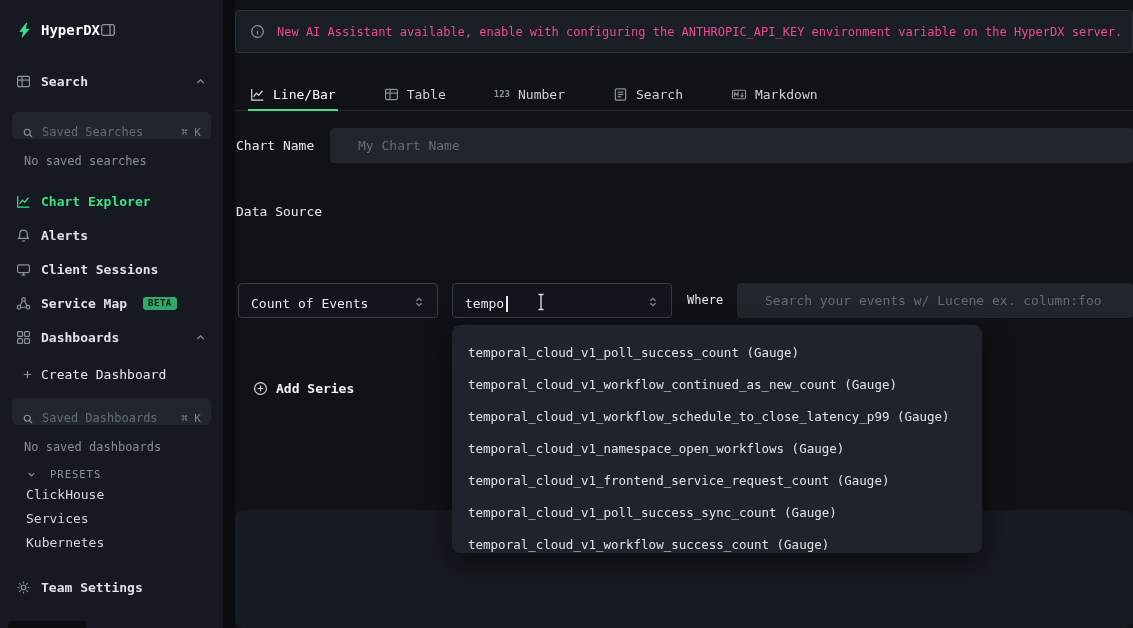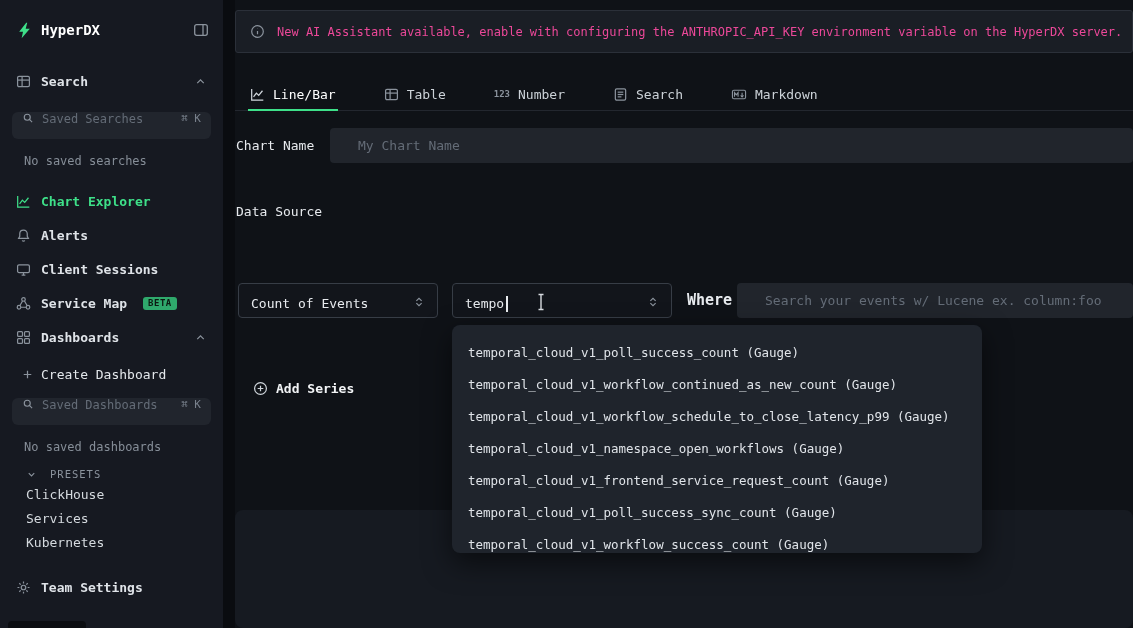--- a/index.html
+++ b/index.html
@@ -6,30 +6,30 @@
   html,body{background:#0b0d11}
   :root{--accent:#3ee089;--muted:#8b939d;--txt:#e7eaee;--placeholder:#646c77}
   .app{position:relative;width:1133px;height:628px;overflow:hidden;background:#0f1217;
        font-family:"DejaVu Sans Mono","Liberation Mono",monospace;color:var(--txt);cursor:default}
   .ic{color:var(--muted);flex:none;display:block}
   .accent{color:var(--accent)}
 
   
   .gap{position:absolute;left:223px;top:0;width:12px;height:628px;background:#0a0c10}
   .sidebar{position:absolute;left:0;top:0;width:223px;height:628px;background:#161921;z-index:3}
-  .sb-header{display:flex;align-items:center;justify-content:space-between;height:60px;padding:0 14px 0 16px}
+  .sb-header{display:flex;align-items:center;height:60px;padding:0 14px 0 16px}
   .brand{display:flex;align-items:center;gap:8px}
   .brand-name{font-size:14px;font-weight:bold;color:#ffffff}
   .sb-item{display:flex;align-items:center;gap:10px;height:34px;padding:0 16px;
            font-size:13px;font-weight:bold;color:#dfe3e8}
   .sb-item .chev-right{margin-left:auto}
   .sb-item.active,.sb-item.active .ic{color:var(--accent)}
   .sb-head{margin-top:6px;height:30px}
   .sb-search{margin:16px 12px 0;height:27px;background:#21252d;border-radius:6px;
-             display:flex;align-items:flex-start;gap:8px;padding:0 10px;font-size:12px;color:var(--placeholder)}
+             display:flex;align-items:flex-end;gap:8px;padding:0 10px;font-size:12px;color:var(--placeholder)}
   .sb-search .kbd{margin-left:auto;font-size:11px;color:#79818c}
   .sb-empty{margin-top:14px;padding-left:24px;font-size:12px;color:#868e98;height:16px;line-height:16px}
   .sb-nav{margin-top:15px}
   .badge{margin-left:6px;background:#2fa96c;color:#0c1a12;font-size:9px;font-weight:bold;
          letter-spacing:.5px;padding:2px 5px;border-radius:3px;line-height:1}
   .sb-create{margin-top:8px;height:24px;display:flex;align-items:center;gap:8px;
              padding:0 16px 0 22px;font-size:13px;color:#e3e7eb}
   .presets-head{margin-top:10px;height:18px;display:flex;align-items:center;gap:13px;padding:0 16px 0 26px;
                 font-size:10.5px;letter-spacing:1px;color:#8b939d}
   .preset{height:24px;line-height:24px;padding-left:26px;font-size:13px;color:#d4d9de}
@@ -57,21 +57,21 @@
   .filled-input::placeholder{color:var(--placeholder)}
 
   .ds-select{position:absolute;left:120px;top:196px;width:235px;height:31px;background:#2a2f37;
              border-radius:4px;display:flex;align-items:center;gap:8px;padding:0 10px;font-size:13px}
   .ds-select .schema{margin-left:auto;font-size:12px;font-weight:bold;color:var(--accent)}
 
   .sel{position:absolute;height:35px;border:1px solid #373d46;border-radius:4px;background:#12151b;
        display:flex;align-items:flex-start;padding:12px 12px;font-size:13px;color:#e7eaee}
   .sel .chevs{margin-left:auto}
   .caret{width:1.5px;height:16px;background:#e9ecef;margin-left:2px}
-  .where-lbl{position:absolute;left:452px;top:283px;height:35px;line-height:35px;font-size:15px;font-weight:bold}
+  .where-lbl{position:absolute;left:452px;top:283px;height:35px;line-height:35px;font-size:12px;font-weight:normal}
 
   .add-series{position:absolute;left:18px;top:381px;display:flex;align-items:center;gap:8px;
               font-size:13px;font-weight:bold;color:#f2f4f6}
   .add-series .ic{color:#cfd5db}
 
   .chart-panel{position:absolute;left:0;top:510px;width:898px;height:118px;background:#161a21;border-radius:8px}
 
   .dropdown{position:absolute;left:217px;top:325px;width:530px;height:228px;background:#1f242c;
             border-radius:8px;box-shadow:0 10px 28px rgba(0,0,0,.55);padding-top:12px;overflow:hidden;z-index:6}
   .dd-item{height:32px;line-height:32px;padding:0 16px;font-size:12.5px;color:#e0e4e9;white-space:nowrap}

